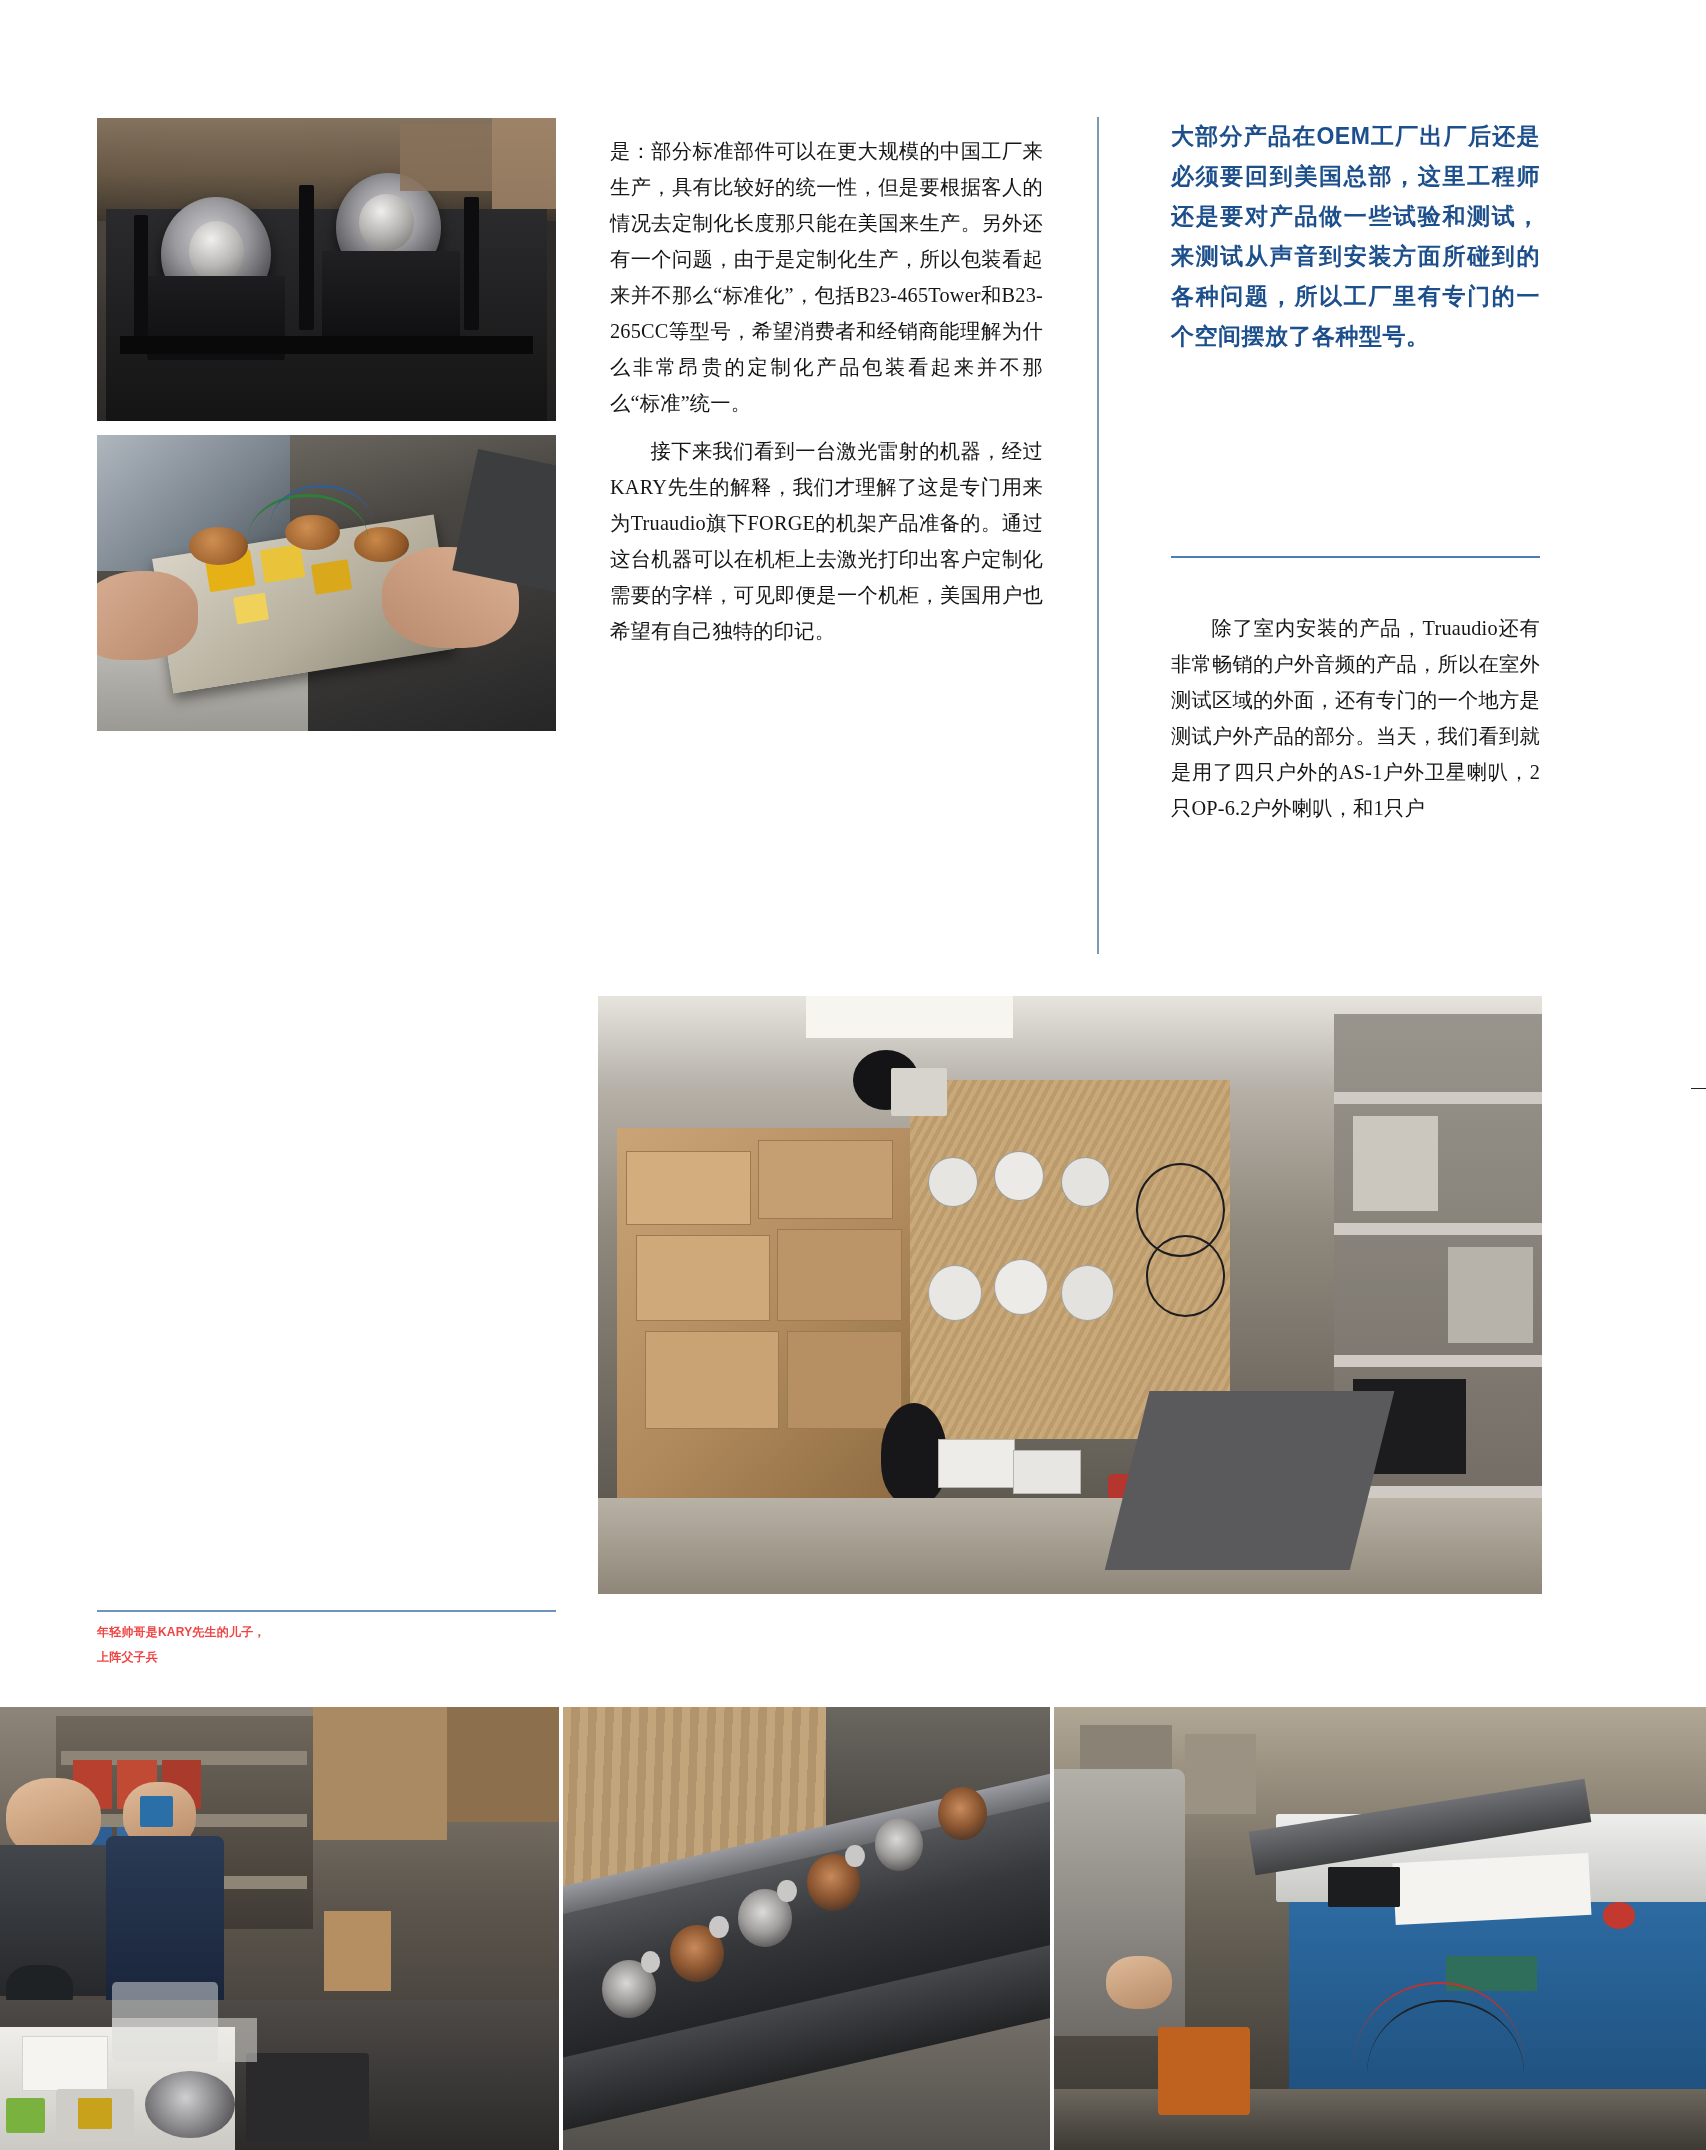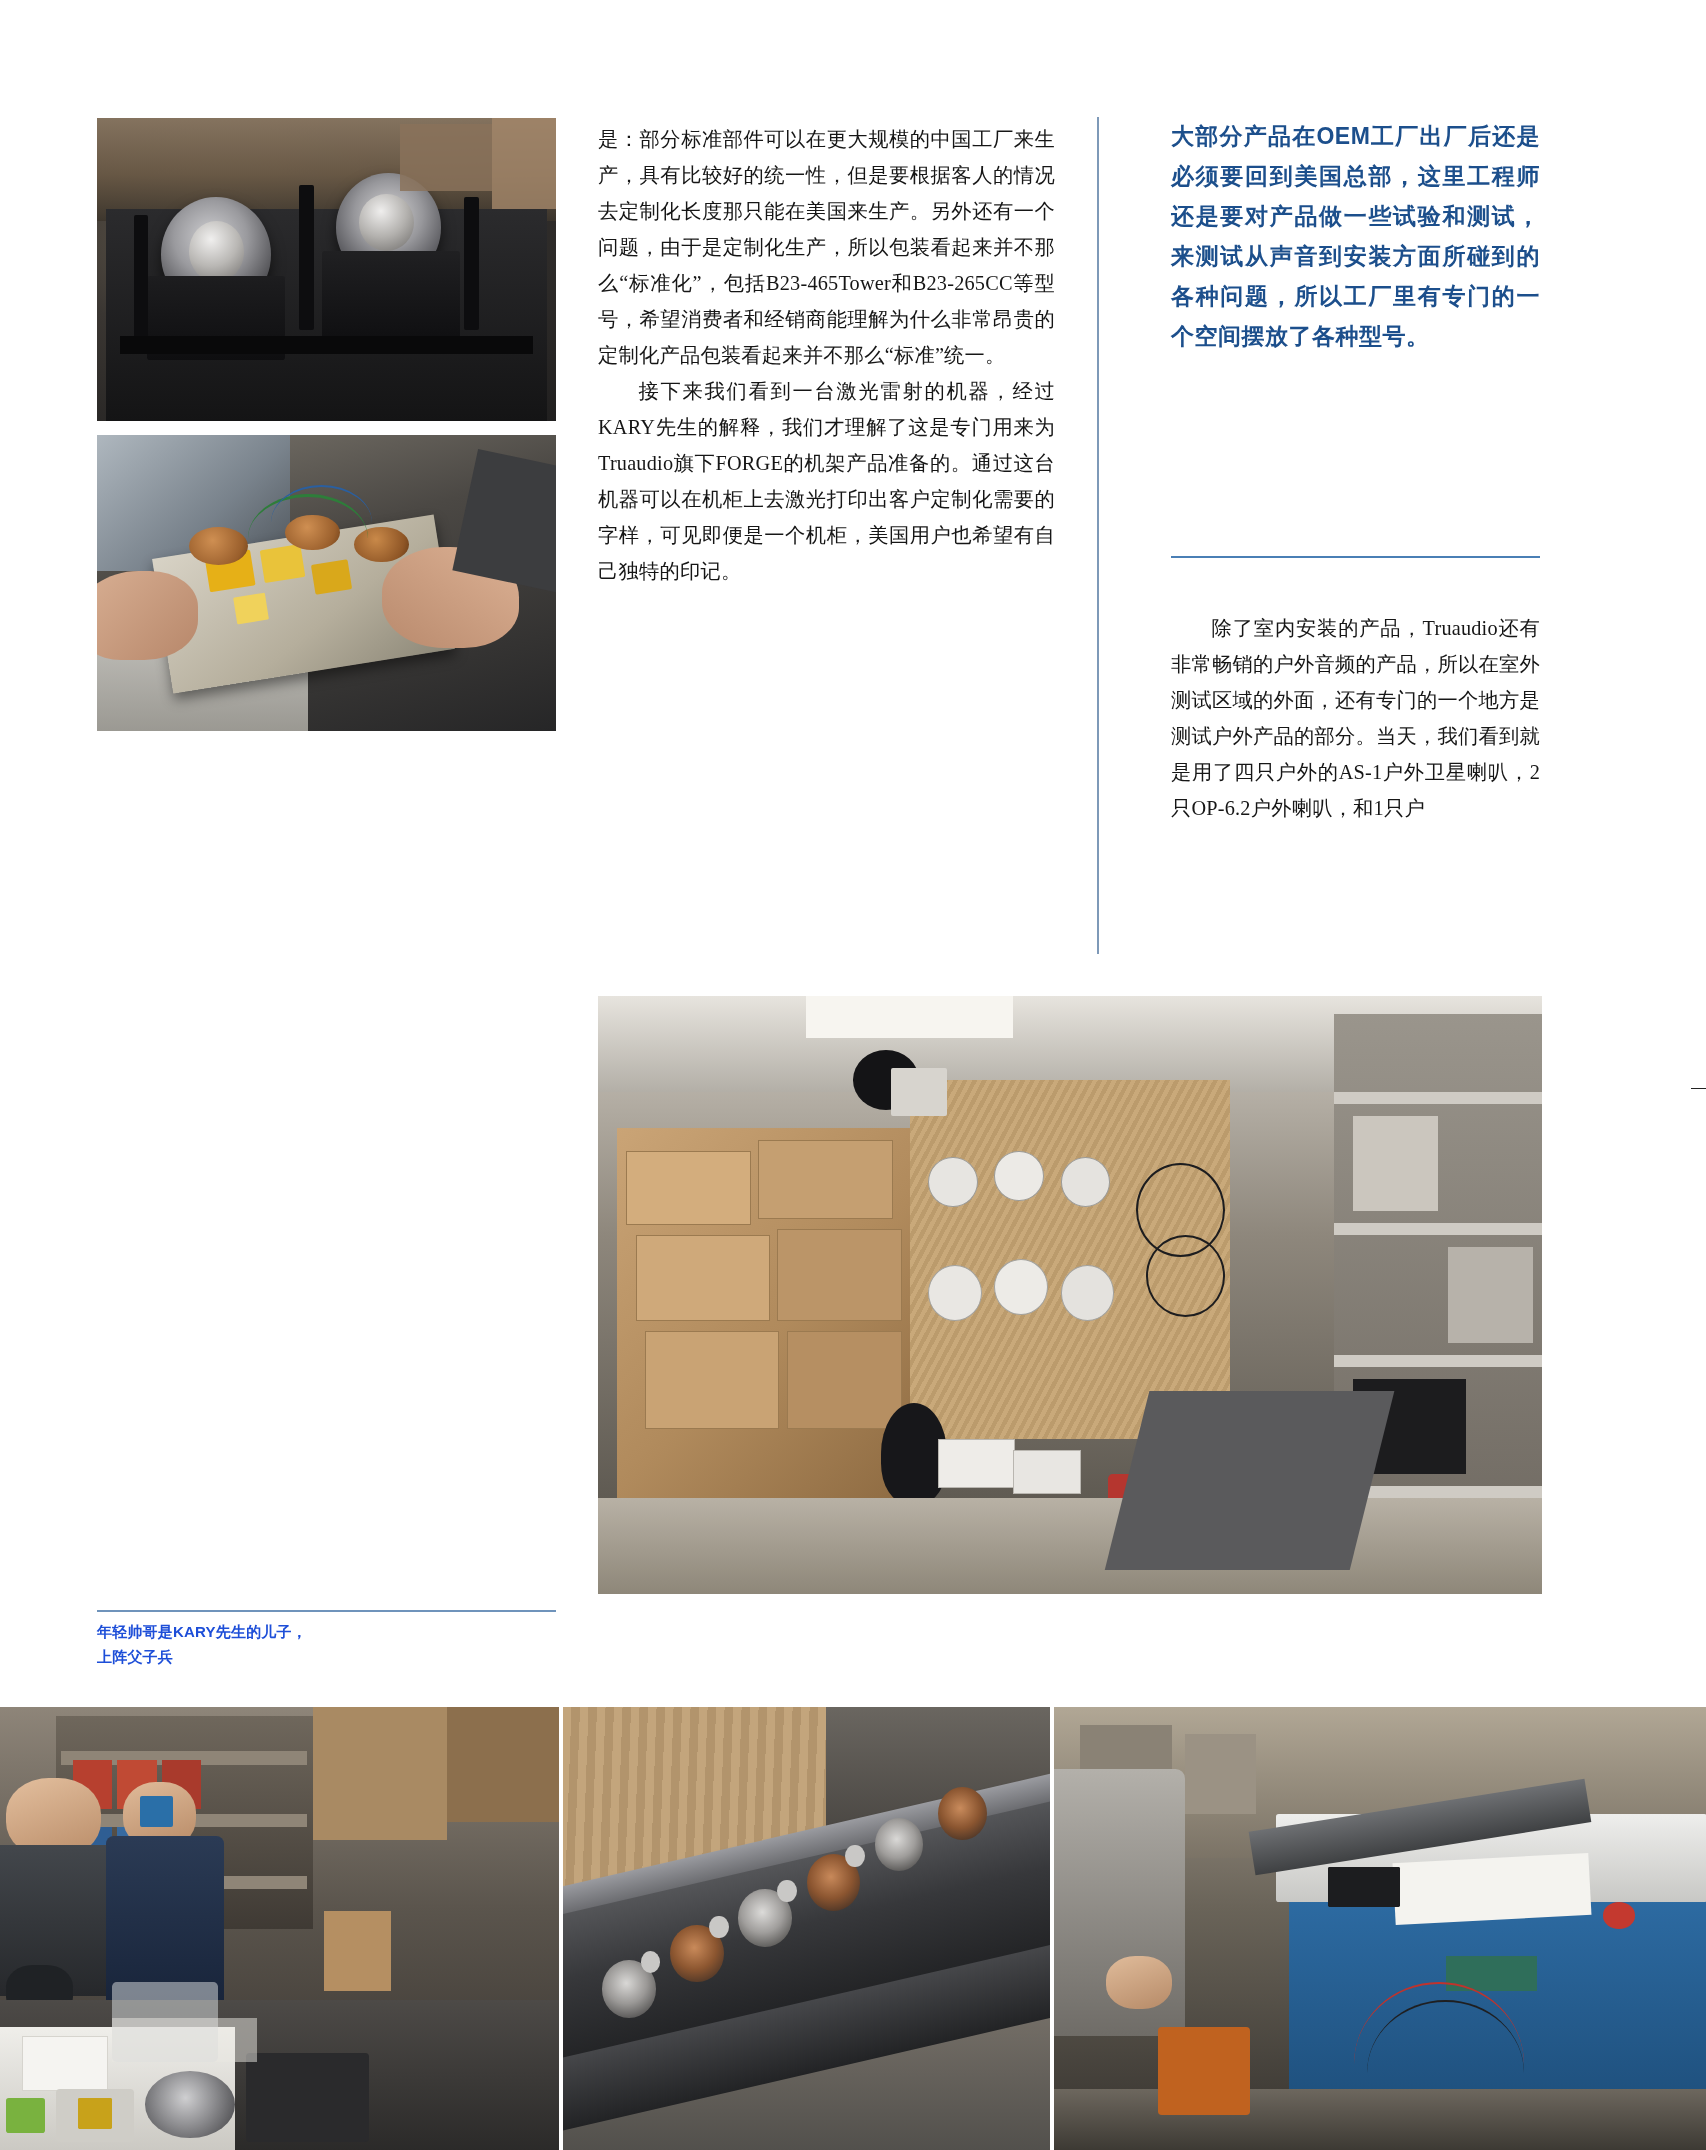--- a/index.html
+++ b/index.html
@@ -26,21 +26,21 @@
 
   
   .col-text {
     position: absolute;
     font-family: "Liberation Serif", serif;
     color: #161616;
     text-align: justify;
     text-justify: inter-ideograph;
   }
   .col-text p {
-    margin: 0;
+    margin: 12px;
   }
 
   
   #left-column-text {
     left: 97px;
     top: 783px;
     width: 459px;
     font-size: 20.3px;
     line-height: 36px;
     letter-spacing: 0.2px;
@@ -115,23 +115,23 @@
     width: 459px;
     height: 1.9px;
     background: #6f93bb;
   }
   #caption-text {
     position: absolute;
     left: 97px;
     top: 1620px;
     width: 468px;
     font-family: "Liberation Sans", sans-serif;
-    font-size: 15px;
+    font-size: 12px;
     line-height: 24.6px;
-    color: #1d4ed8;
+    color: #ef4444;
     font-weight: bold;
     letter-spacing: 0.2px;
   }
 
   
   #crop-mark {
     position: absolute;
     right: 0px;
     top: 1088px;
     width: 16px;

